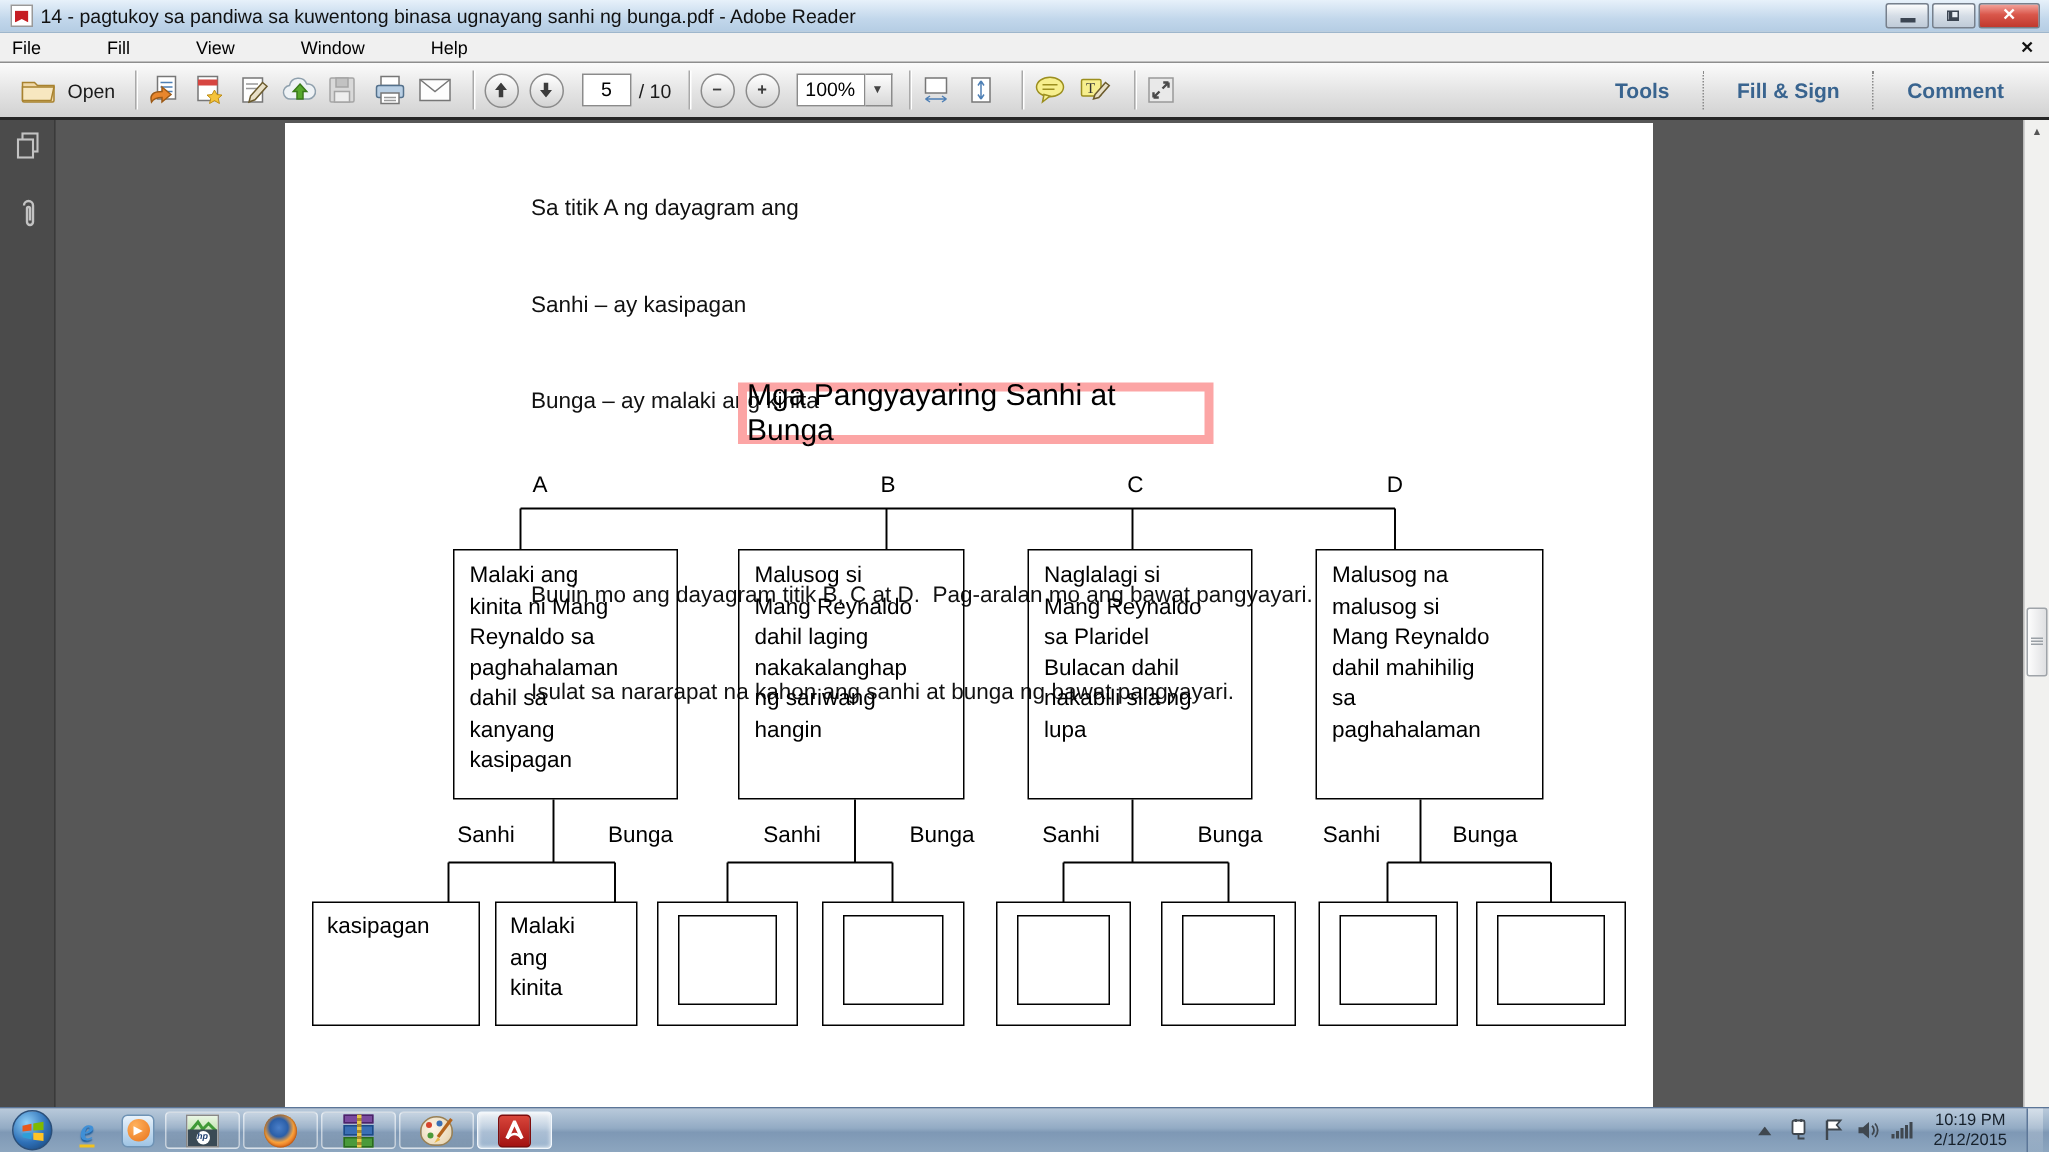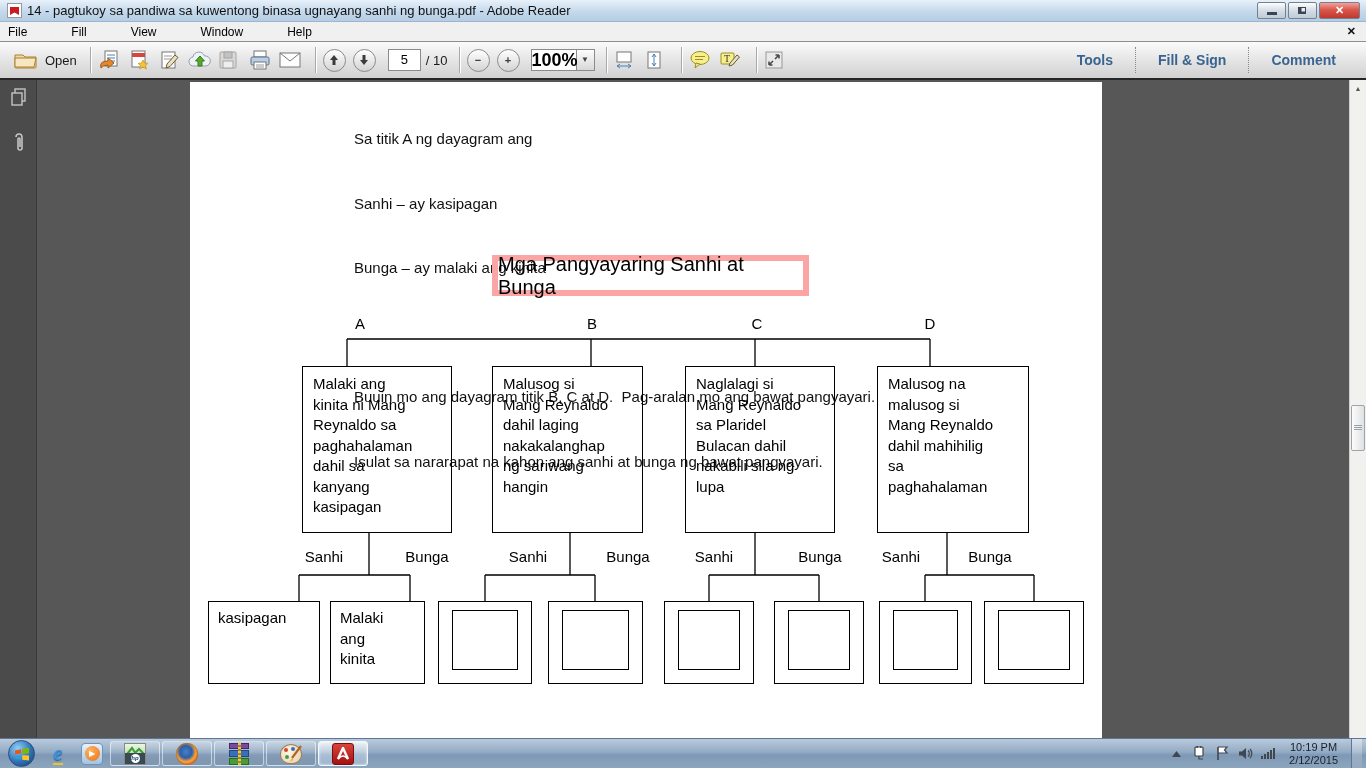--- a/index.html
+++ b/index.html
@@ -23,21 +23,21 @@
 
   .toolbar { height:38px; background:linear-gradient(#fbfbfb,#e3e3e3 55%,#d2d2d2); border-bottom:2px solid #262626; display:flex; align-items:center; padding:0 8px; }
   .sep { width:1px; height:26px; background:#a9a9a9; margin:0 7px; box-shadow:1px 0 0 #fff; }
   .tbtn { height:30px; min-width:30px; display:flex; align-items:center; justify-content:flex-start; border-radius:3px; }
   .open-btn { display:flex; align-items:center; gap:7px; padding:0 6px; }
   .open-label { font-size:13px; color:#1a1a1a; }
   .circle-btn { width:23px; height:23px; border-radius:50%; border:1px solid #8b8b8b; background:linear-gradient(#ffffff,#d3d3d3); display:flex; align-items:center; justify-content:center; color:#3c3c3c; font-size:11px; font-weight:bold; }
   .page-box { width:33px; height:22px; border:1px solid #8b8b8b; background:#fff; font-size:13px; text-align:center; line-height:20px; margin:0 5px; }
   .page-total { font-size:13px; color:#1a1a1a; margin-right:4px; }
   .zoom-box { height:22px; display:flex; margin:0 4px; }
-  .zoom-val { width:46px; border:1px solid #8b8b8b; background:#fff; font-size:18px; text-align:center; line-height:20px;font-weight:bold; }
+  .zoom-val { width:46px; border:1px solid #8b8b8b; background:#fff; font-size:13px; text-align:center; line-height:20px; }
   .zoom-arrow { width:18px; border:1px solid #8b8b8b; border-left:none; background:linear-gradient(#fdfdfd,#d8d8d8); font-size:8px; color:#444; text-align:center; line-height:20px; }
   .right-panels { margin-left:auto; display:flex; align-items:center; height:100%; }
   .panel-btn { font-size:14px; font-weight:bold; color:#39648f; padding:0 22px; height:26px; line-height:26px; }
   .panel-sep { height:26px; border-left:1px dotted #8a8a8a; }
 
   
   .main { position:absolute; top:80px; left:0; width:1366px; height:658px; background:#575757; }
   .navstrip { position:absolute; left:0; top:0; width:37px; height:100%; background:#4b4b4b; border-right:1px solid #3a3a3a; }
   .nav-ico { width:37px; height:34px; display:flex; align-items:center; justify-content:center; }
   .scrollbar { position:absolute; right:0; top:0; width:17px; height:100%; background:#f1f1ef; border-left:1px solid #cfcfcf; }

